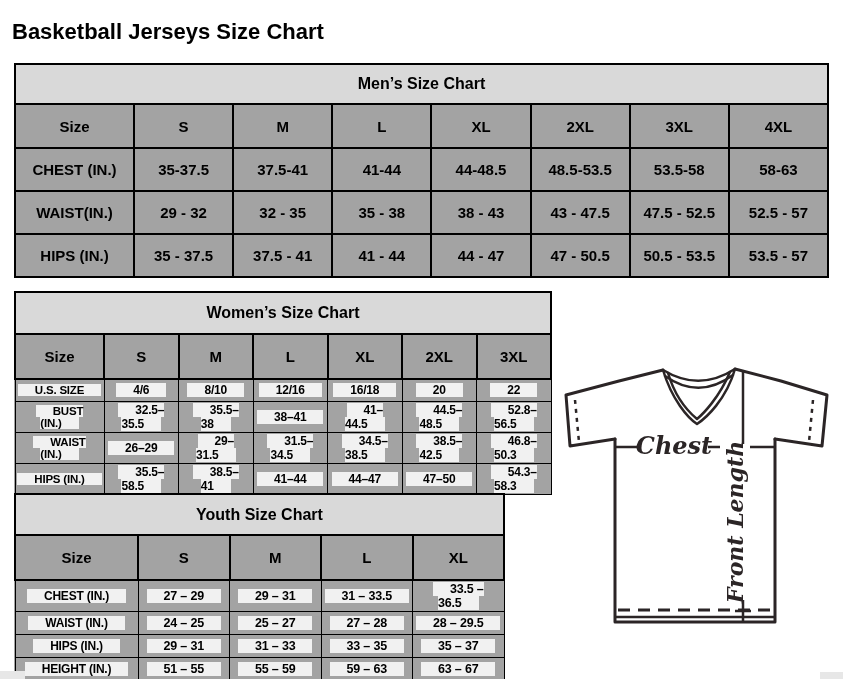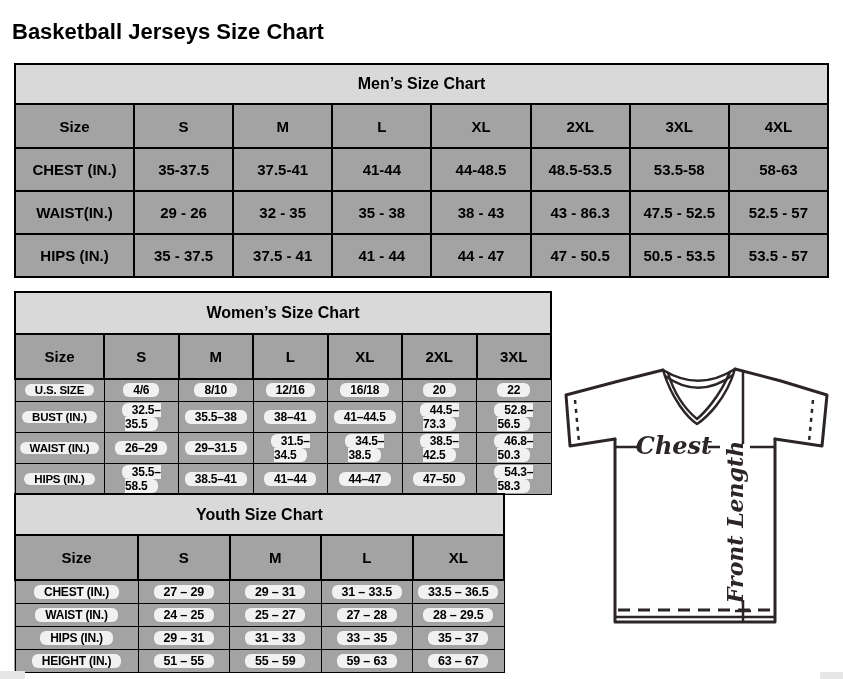--- a/index.html
+++ b/index.html
@@ -35,21 +35,21 @@
   
   table.youth { left:14px; top:493px; width:491px; }
   table.youth td { border:1px solid #000; }
   table.youth tr.thead td { height:41px; background:#d9d9d9; font-size:16px; border:2px solid #000; }
   table.youth tr.cols td  { height:45px; font-size:15px; border:2px solid #000; }
   table.youth tr.data td  { height:23px; font-size:12.5px; letter-spacing:-0.2px; }
   table.youth tr.data td.rowlabel { font-size:12px; }
 
   
   table.women tr.data td span, table.youth tr.data td span {
-    background:#f1f1f1; padding:0 10px;border-radius:6px;
+    background:#f1f1f1; padding:0 17px;
   }
 
   
   .jersey { position:absolute; left:556px; top:354px; width:287px; height:274px; }
   .jersey svg { display:block; }
 
   
   .corner-artifact { position:absolute; background:#e7e7e7; }
   .corner-artifact.left  { left:0; top:671px; width:25px; height:8px; }
   .corner-artifact.right { left:820px; top:672px; width:23px; height:7px; }
@@ -91,25 +91,25 @@
       <td>35-37.5</td>
       <td>37.5-41</td>
       <td>41-44</td>
       <td>44-48.5</td>
       <td>48.5-53.5</td>
       <td>53.5-58</td>
       <td>58-63</td>
     </tr>
     <tr class="data">
       <td class="rowlabel">WAIST(IN.)</td>
-      <td>29 - 26</td>
+      <td>29 - 32</td>
       <td>32 - 35</td>
       <td>35 - 38</td>
       <td>38 - 43</td>
-      <td>43 - 86.3</td>
+      <td>43 - 47.5</td>
       <td>47.5 - 52.5</td>
       <td>52.5 - 57</td>
     </tr>
     <tr class="data">
       <td class="rowlabel">HIPS (IN.)</td>
       <td>35 - 37.5</td>
       <td>37.5 - 41</td>
       <td>41 - 44</td>
       <td>44 - 47</td>
       <td>47 - 50.5</td>
@@ -150,21 +150,21 @@
       <td><span>16/18</span></td>
       <td><span>20</span></td>
       <td><span>22</span></td>
     </tr>
     <tr class="data">
       <td class="rowlabel"><span>BUST (IN.)</span></td>
       <td><span>32.5–35.5</span></td>
       <td><span>35.5–38</span></td>
       <td><span>38–41</span></td>
       <td><span>41–44.5</span></td>
-      <td><span>44.5–73.3</span></td>
+      <td><span>44.5–48.5</span></td>
       <td><span>52.8–56.5</span></td>
     </tr>
     <tr class="data">
       <td class="rowlabel"><span>WAIST (IN.)</span></td>
       <td><span>26–29</span></td>
       <td><span>29–31.5</span></td>
       <td><span>31.5–34.5</span></td>
       <td><span>34.5–38.5</span></td>
       <td><span>38.5–42.5</span></td>
       <td><span>46.8–50.3</span></td>

